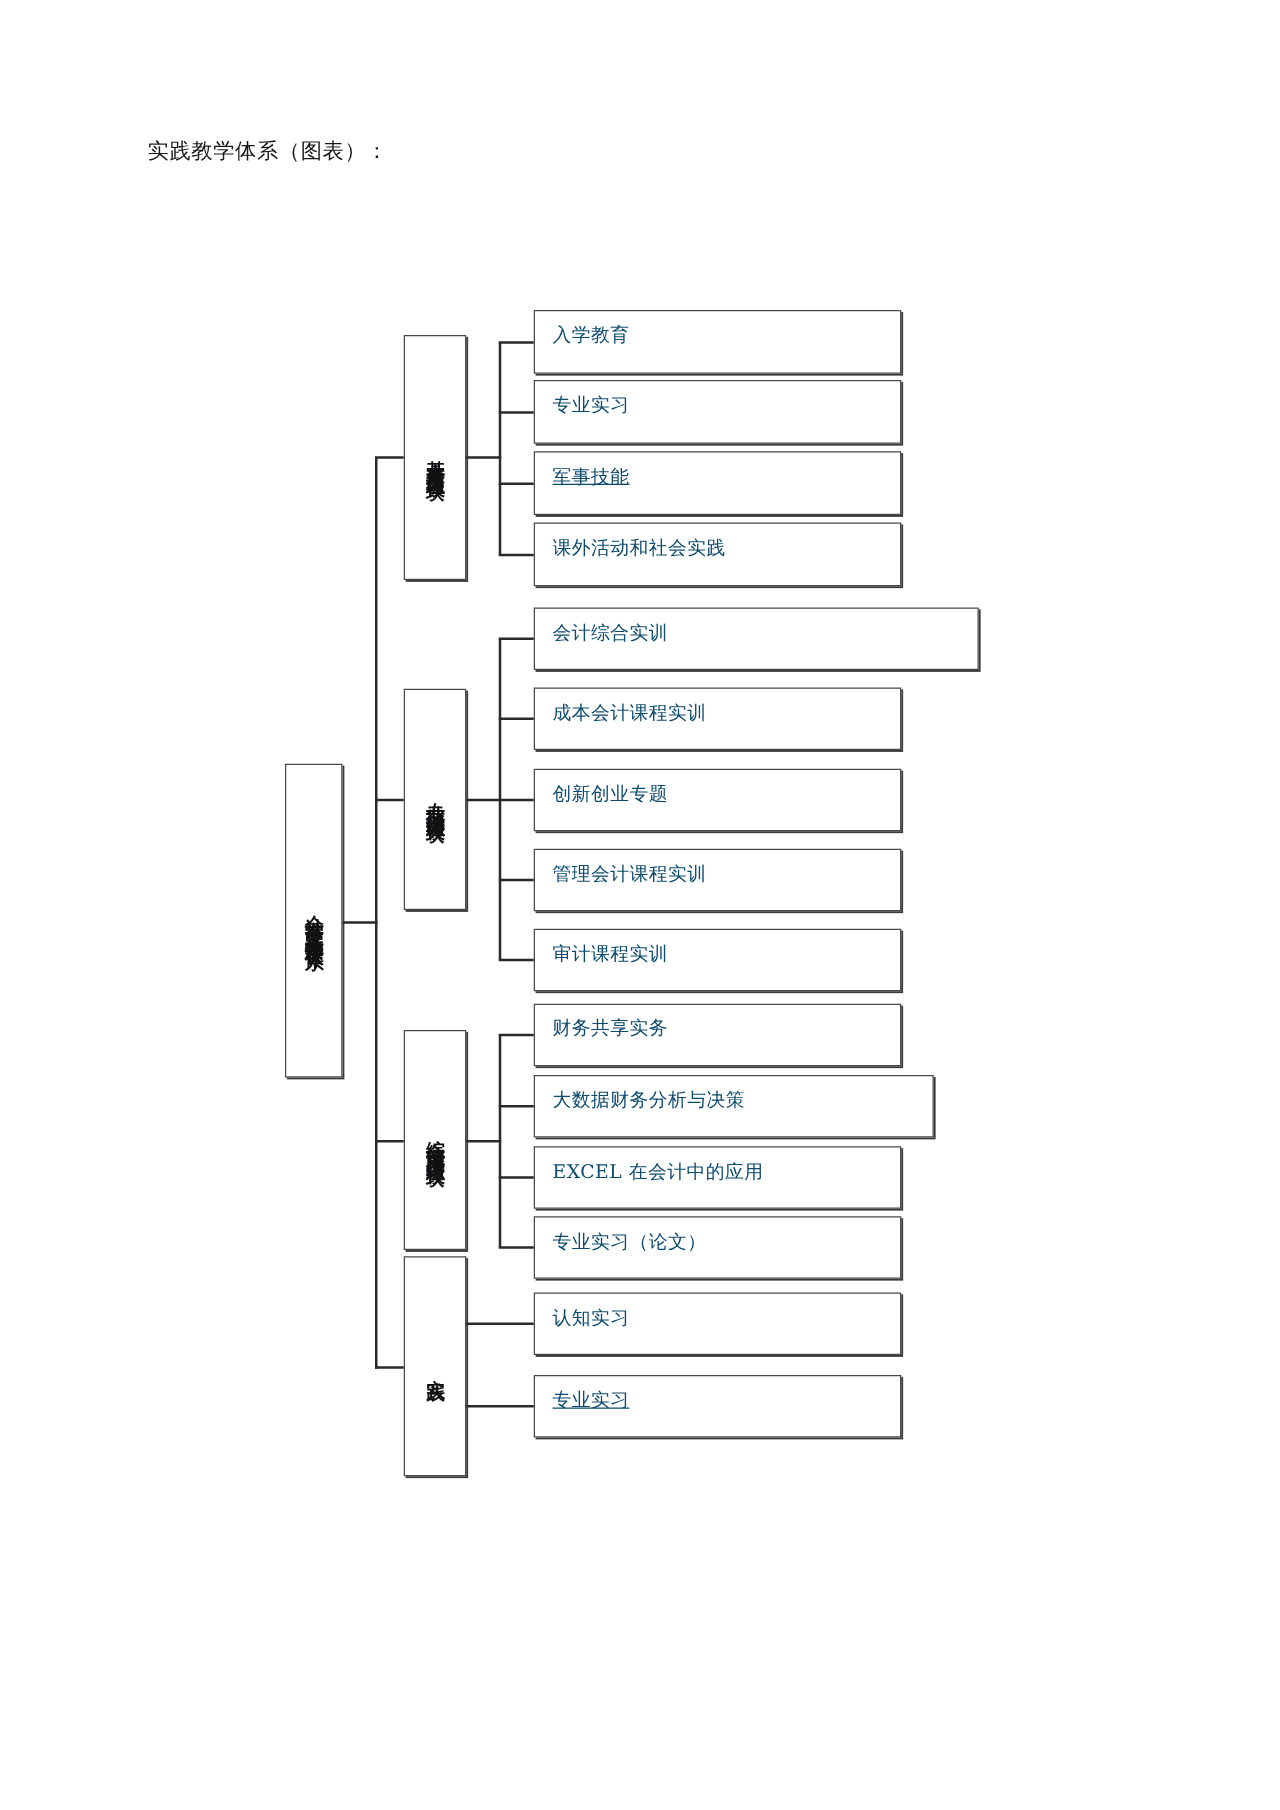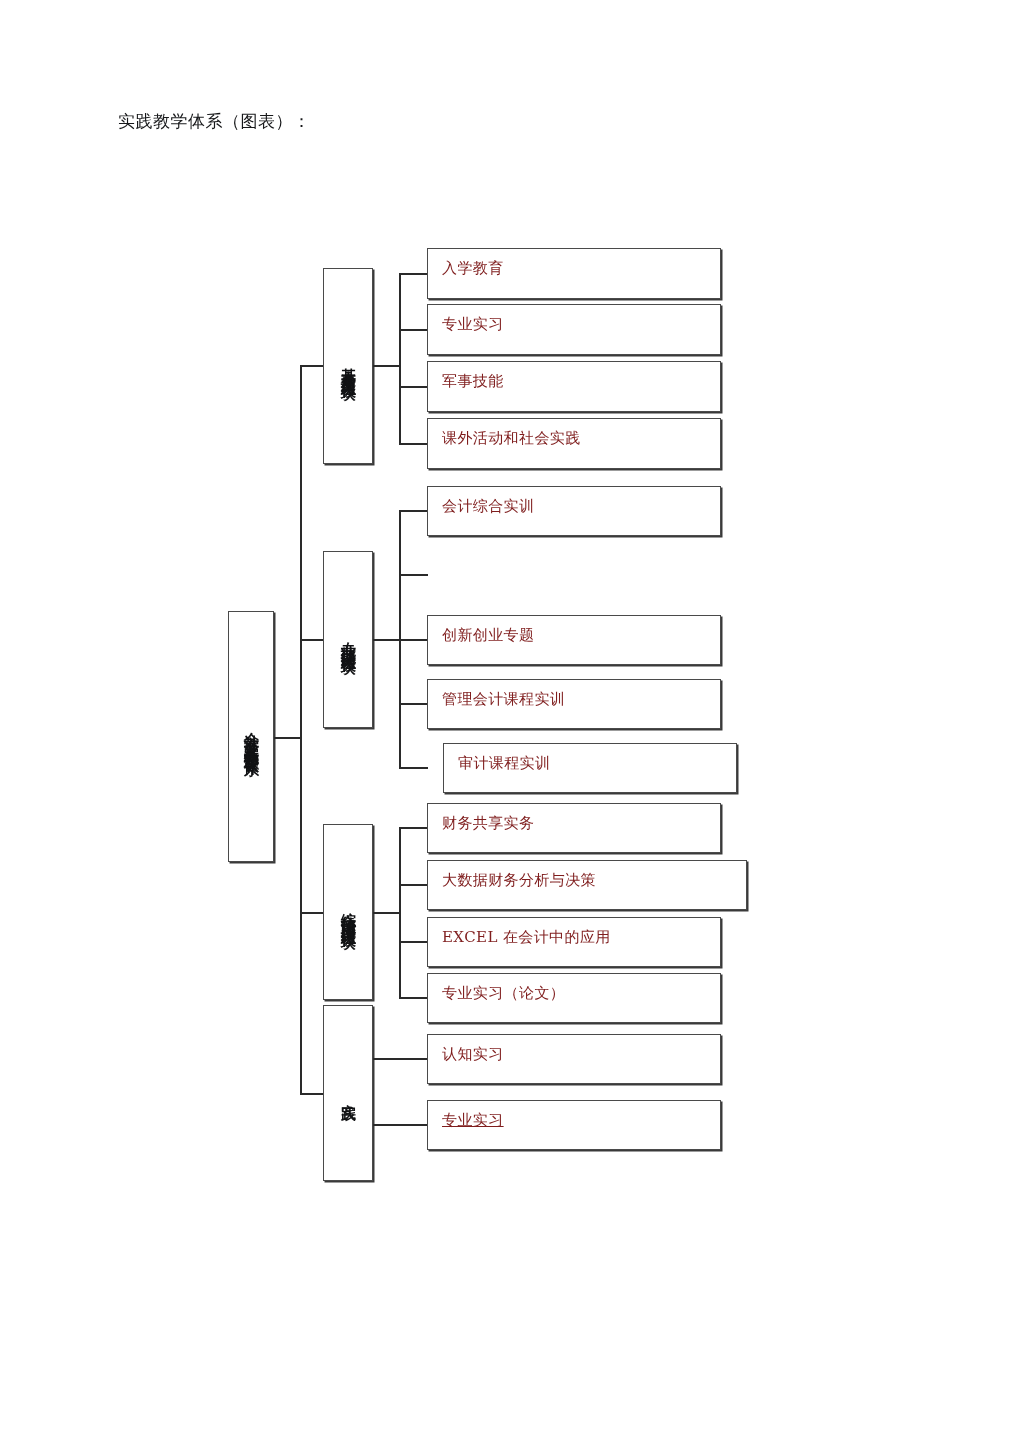--- a/index.html
+++ b/index.html
@@ -59,21 +59,21 @@
     background: #ffffff;
     border: 1px solid #4a4a4a;
     box-shadow: 1.5px 1.5px 0 0 #3a3a3a;
   }
 
   .node.leaf {
     display: block;
     padding: 9px 0 0 14px;
     font-size: 15px;
     line-height: 20px;
-    color: #7f1d1d;
+    color: #0c4a6e;
     letter-spacing: 0.4px;
     white-space: nowrap;
   }
 
   .node.vert {
     display: flex;
     align-items: center;
     justify-content: center;
   }
 
@@ -123,46 +123,47 @@
     <div class="conn h" style="left:373px; top:365px; width:28px;"></div>
     <div class="conn v" style="left:399px; top:274px; height:170px;"></div>
 
     <div class="conn h" style="left:399px; top:273px; width:29px;"></div>
     <div class="node leaf" style="left:427px; top:248px; width:294px; height:51px;">入学教育</div>
 
     <div class="conn h" style="left:399px; top:329px; width:29px;"></div>
     <div class="node leaf" style="left:427px; top:304px; width:294px; height:51px;">专业实习</div>
 
     <div class="conn h" style="left:399px; top:386px; width:29px;"></div>
-    <div class="node leaf" style="left:427px; top:361px; width:294px; height:51px;">军事技能</div>
+    <div class="node leaf" style="left:427px; top:361px; width:294px; height:51px;text-decoration:underline;">军事技能</div>
 
     <div class="conn h" style="left:399px; top:443px; width:29px;"></div>
     <div class="node leaf" style="left:427px; top:418px; width:294px; height:51px;">课外活动和社会实践</div>
 
     <div class="conn h" style="left:300px; top:639px; width:24px;"></div>
     <div class="node module vert" style="left:323px; top:551px; width:50px; height:177px;">
       <span class="vert-text">专业技能训练模块</span>
     </div>
 
     <div class="conn h" style="left:373px; top:639px; width:28px;"></div>
     <div class="conn v" style="left:399px; top:511px; height:257px;"></div>
 
     <div class="conn h" style="left:399px; top:510px; width:29px;"></div>
-    <div class="node leaf" style="left:427px; top:486px; width:294px; height:50px;">会计综合实训</div>
+    <div class="node leaf" style="left:427px; top:486px; width:356px; height:50px;">会计综合实训</div>
 
     <div class="conn h" style="left:399px; top:574px; width:29px;"></div>
+    <div class="node leaf" style="left:427px; top:550px; width:294px; height:50px;">成本会计课程实训</div>
 
     <div class="conn h" style="left:399px; top:639px; width:29px;"></div>
     <div class="node leaf" style="left:427px; top:615px; width:294px; height:50px;">创新创业专题</div>
 
     <div class="conn h" style="left:399px; top:703px; width:29px;"></div>
     <div class="node leaf" style="left:427px; top:679px; width:294px; height:50px;">管理会计课程实训</div>
 
     <div class="conn h" style="left:399px; top:767px; width:29px;"></div>
-    <div class="node leaf" style="left:427px; top:743px; width:294px; height:50px;margin-left:16px;">审计课程实训</div>
+    <div class="node leaf" style="left:427px; top:743px; width:294px; height:50px;">审计课程实训</div>
 
     <div class="conn h" style="left:300px; top:912px; width:24px;"></div>
     <div class="node module vert" style="left:323px; top:824px; width:50px; height:176px;">
       <span class="vert-text">综合技能应用训练模块</span>
     </div>
 
     <div class="conn h" style="left:373px; top:912px; width:28px;"></div>
     <div class="conn v" style="left:399px; top:828px; height:170px;"></div>
 
     <div class="conn h" style="left:399px; top:827px; width:29px;"></div>

